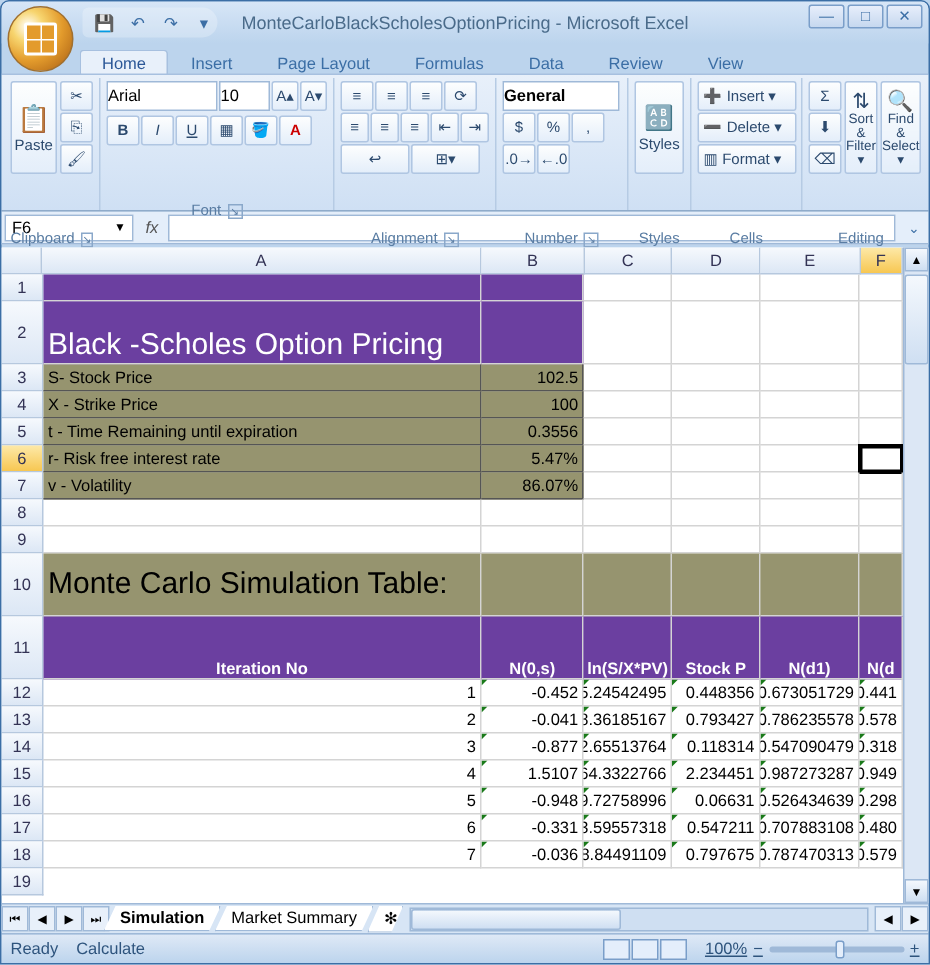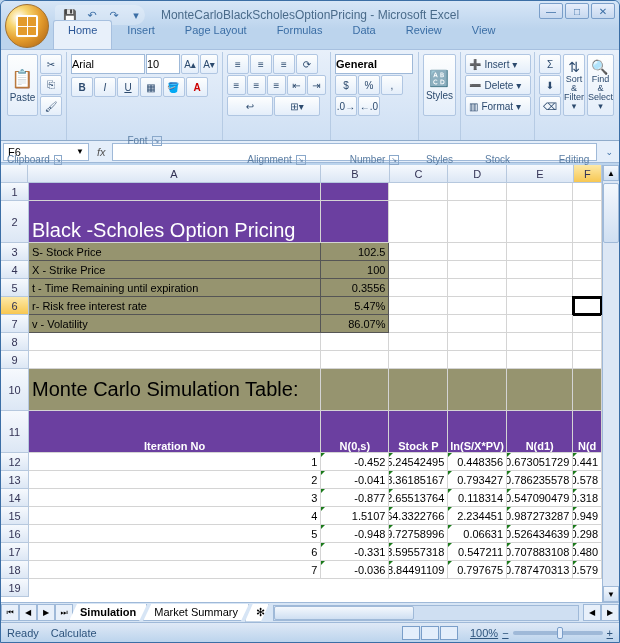--- a/index.html
+++ b/index.html
@@ -11,21 +11,21 @@
   .orb-inner { width: 22px; height: 22px; background: #fff; border-radius: 2px; display:grid; grid-template-columns:1fr 1fr; grid-template-rows:1fr 1fr; gap:1px; padding:2px;}
   .orb-inner span{background:#e39b2c;}
   .qat { margin-left: 54px; display: flex; gap: 4px; align-items: center; padding-left:6px; background: rgba(255,255,255,0.25); height:20px; border-radius: 4px 10px 10px 4px;}
   .qat-btn { width: 18px; height: 18px; display:flex; align-items:center; justify-content:center; font-size:11px; color:#3b6ea5;}
   .title-text { position:absolute; left:50%; transform:translateX(-50%); font-size:12px; color:#4a6b8a;}
   .win-controls { position:absolute; right:4px; top:2px; display:flex; gap:2px;}
   .win-btn { width:24px; height:16px; background:linear-gradient(#e7eefb,#c6d8ef); border:1px solid #7a9ec9; border-radius:2px; font-size:10px; display:flex; align-items:center; justify-content:center; color:#3b6ea5;}
 
   
   .tabs { height: 20px; display:flex; align-items:flex-end; padding-left:52px; gap:0; font-size:11px; }
-  .tab { padding:3px 14px 13px 14px; color:#3b6ea5; border:1px solid transparent; position:relative; top:1px;}
+  .tab { padding:3px 14px 0 14px; color:#3b6ea5; border:1px solid transparent; position:relative; top:1px;}
   .tab.active { background:#e8f0fa; border:1px solid #a7c0df; border-bottom:1px solid #e8f0fa; border-radius:3px 3px 0 0; color:#2b5797; font-weight:normal;}
 
   
   .ribbon { height: 92px; background: linear-gradient(#e8f0fa, #cfe0f4); border-top:1px solid #a7c0df; border-bottom:1px solid #8fabca; display:flex; padding:2px 2px 0 2px; position:relative;}
   .group { border-right:1px solid #b6cbe4; padding:2px 4px 0 4px; display:flex; flex-direction:column; justify-content:space-between;}
   .group-label { font-size:10px; color:#5a7da3; text-align:center; padding:2px 0 2px 0; display:flex; justify-content:center; align-items:center; gap:4px;margin-top:36px;}
   .group-label .launcher{ width:10px;height:10px;border:1px solid #8aa8ca; font-size:7px; display:flex;align-items:center;justify-content:center;}
   .group-body { display:flex; gap:2px; }
   .btn { background:linear-gradient(#fdfefe,#e4eefa); border:1px solid #b0c6e2; border-radius:2px; font-size:10px; display:flex; align-items:center; justify-content:center; color:#2c4a6e; }
   .btn-sm { width:22px; height:20px;}
@@ -243,21 +243,21 @@
       <div class="btn" style="width:66px;height:20px;justify-content:flex-start;padding:0 3px">
           <span style="margin-right:3px">➖</span>
           <span>Delete ▾</span>
         </div>
       <div class="btn" style="width:66px;height:20px;justify-content:flex-start;padding:0 3px">
           <span style="margin-right:3px">▥</span>
           <span>Format ▾</span>
         </div>
     </div>
     <div class="group-label">
-        <span>Stock</span>
+        <span>Cells</span>
       </div>
   </div>
 
   <div class="group" style="width:78px;border-right:none">
     <div class="group-body">
       <div class="col">
         <div class="btn btn-sm">Σ</div>
         <div class="btn btn-sm">⬇</div>
         <div class="btn btn-sm">⌫</div>
       </div>
@@ -395,22 +395,22 @@
           <div class="cell cA olive hdr-t">Monte Carlo Simulation Table:</div>
           <div class="cell cB olive"></div>
           <div class="cell cC olive"></div>
           <div class="cell cD olive"></div>
           <div class="cell cE olive"></div>
           <div class="cell cF olive"></div>
         </div>
       <div class="cellrow tall">
           <div class="cell cA purple center" style="font-weight:bold;align-items:flex-end">Iteration No</div>
           <div class="cell cB purple center" style="font-weight:bold;align-items:flex-end">N(0,s)</div>
+          <div class="cell cD purple center" style="font-weight:bold;align-items:flex-end">ln(S/X*PV)</div>
           <div class="cell cC purple center" style="font-weight:bold;align-items:flex-end">Stock P</div>
-          <div class="cell cD purple center" style="font-weight:bold;align-items:flex-end">ln(S/X*PV)</div>
           <div class="cell cE purple center" style="font-weight:bold;align-items:flex-end">N(d1)</div>
           <div class="cell cF purple center" style="font-weight:bold;align-items:flex-end">N(d</div>
         </div>
       <div id="datarows">
           <div class="cellrow">
             <div class="cell cA right">1</div>
             <div class="cell cB right tri">-0.452</div>
             <div class="cell cC right tri">65.24542495</div>
             <div class="cell cD right tri">0.448356</div>
             <div class="cell cE right tri">0.673051729</div>

